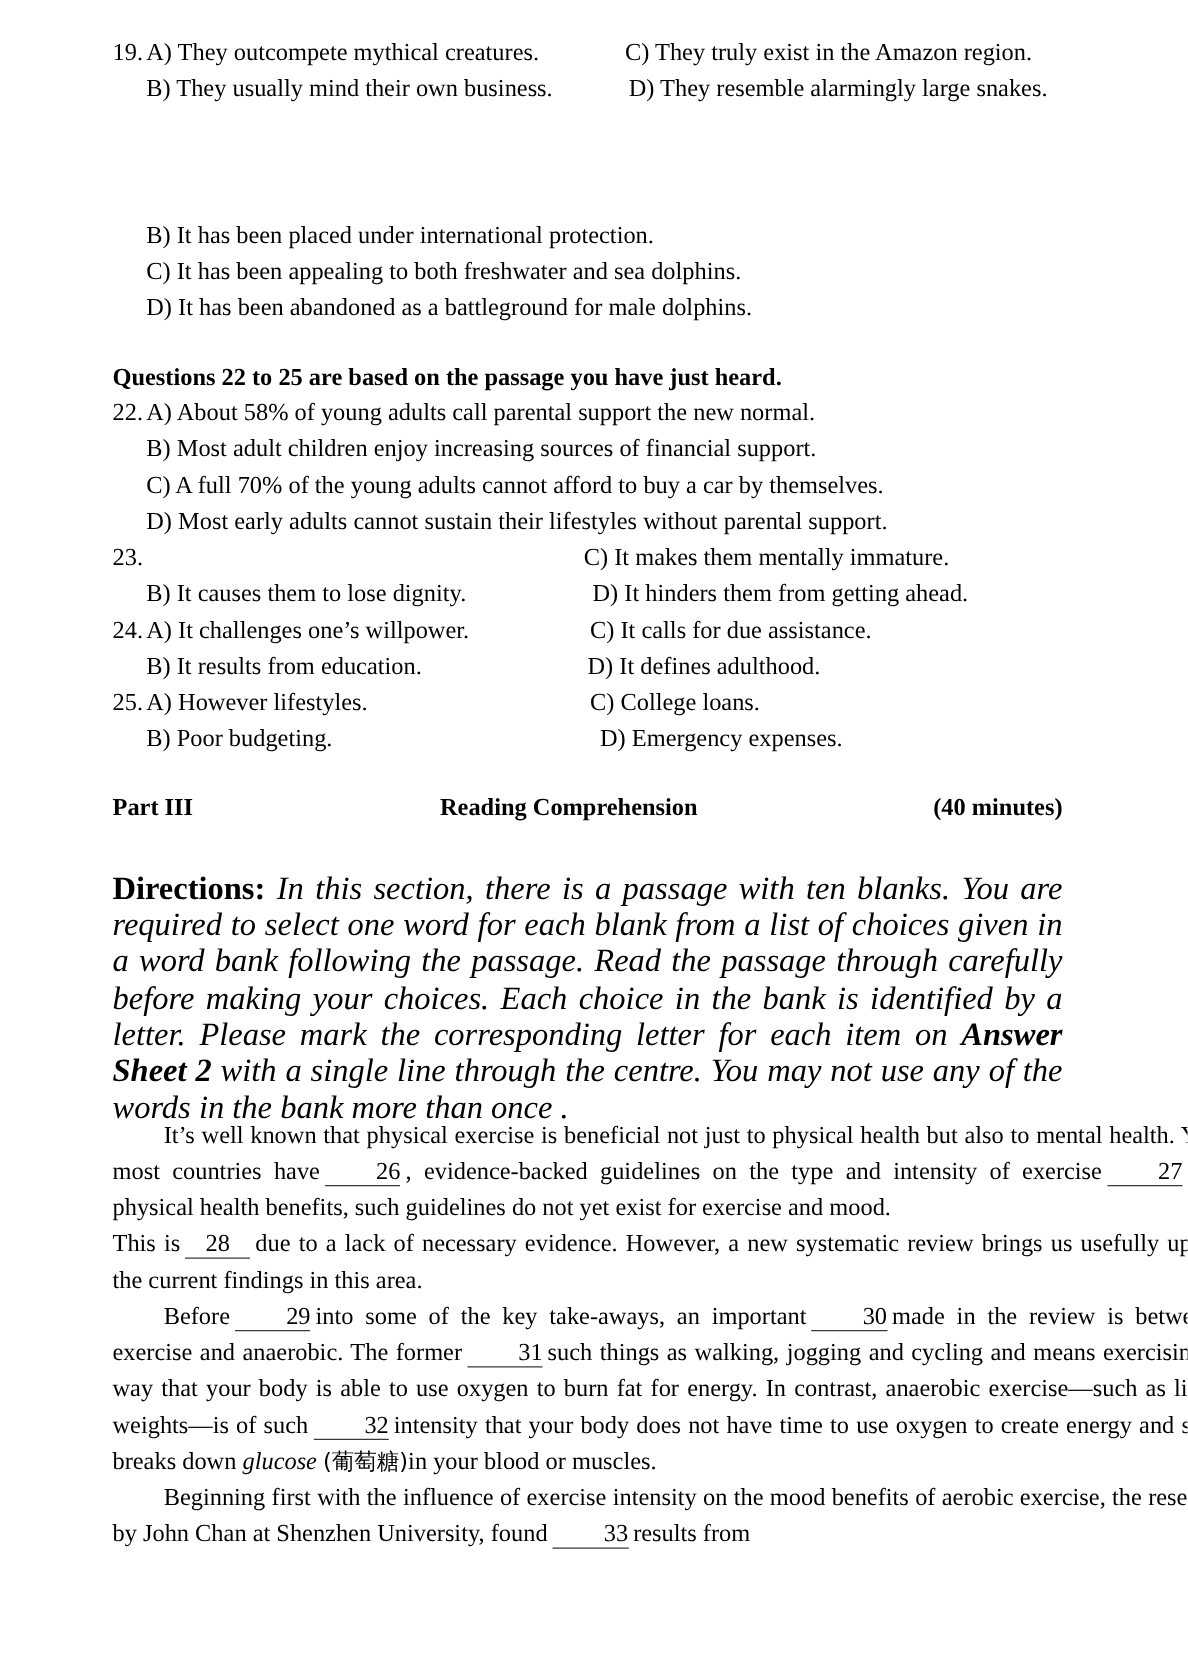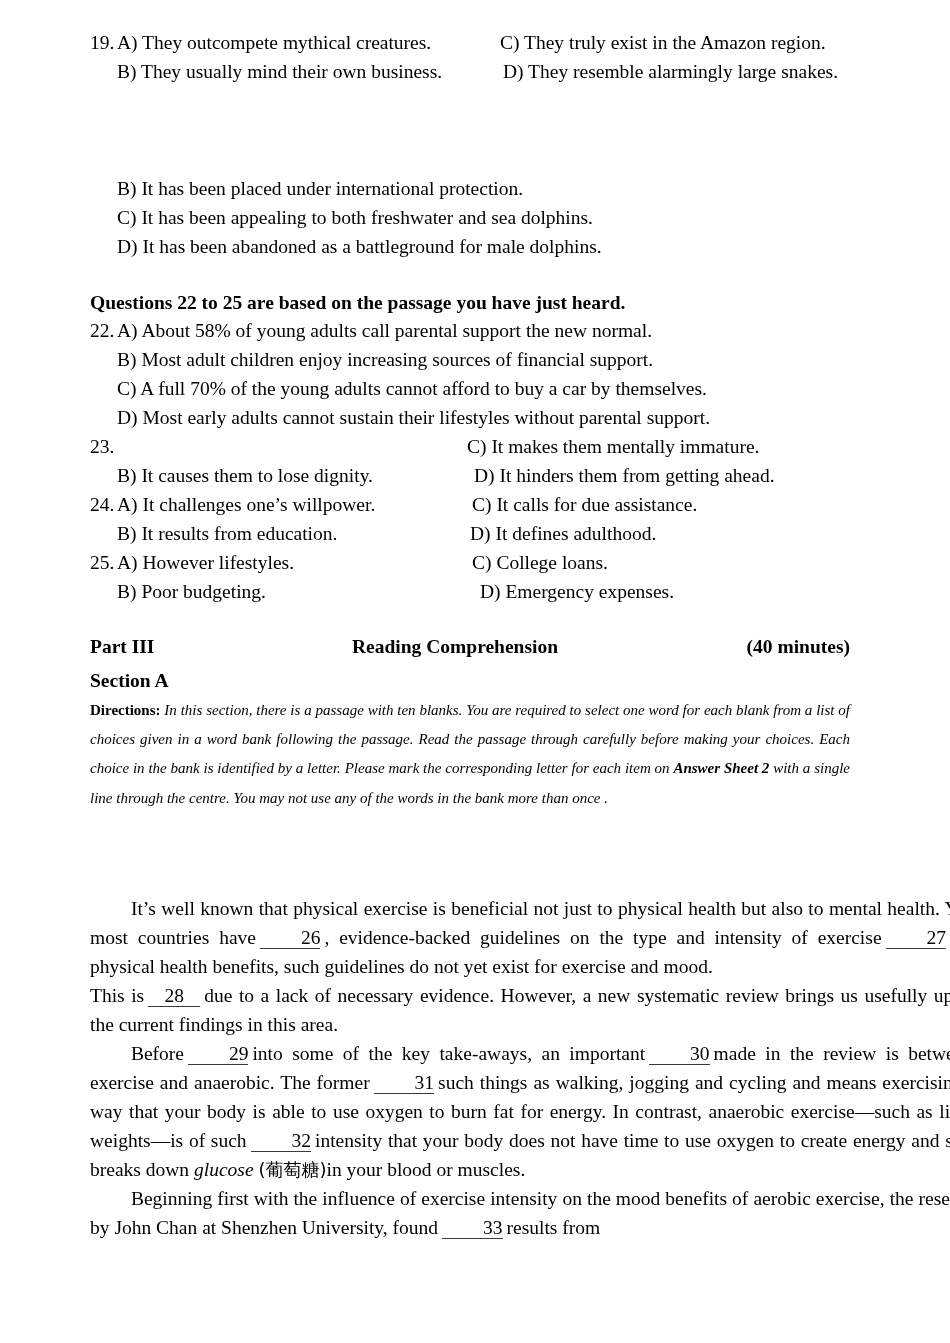--- a/index.html
+++ b/index.html
@@ -58,21 +58,21 @@
   .sec-head {
     margin-left: 90px;
     font-size: 19.5px;
     font-weight: bold;
     line-height: 30px;
   }
 
   
   .directions {
     margin: 0 100px 0 90px;
-    font-size: 15px;
+    font-size: 26px;
     line-height: 29.2px;
     text-align: justify;
     text-justify: inter-word;
     font-style: italic;
   }
   .directions .lead {
     font-style: normal;
     font-weight: bold;
   }
   .directions .ans-sheet {
@@ -185,23 +185,20 @@
       <span class="opt" style="left:480px;">D) Emergency expenses.</span>
     </div>
   </div>
 
   <div style="position:absolute; left:0; top:636px; width:950px;" class="part-head">
     <span class="ph-left">Part III</span>
     <span class="ph-center">Reading Comprehension</span>
     <span class="ph-right">(40 minutes)</span>
   </div>
 
-  <div style="position:absolute; left:0; top:666px; width:950px;">
-    <div class="sec-head">Section A</div>
-  </div>
 
   <div style="position:absolute; left:0; top:696px; width:950px;">
     <p class="directions"><span class="lead">Directions:</span><span> In this section, there is a passage with ten blanks. You are required to select one word for each blank from a list of choices given in a word bank following the passage. Read the passage through carefully before making your choices. Each choice in the bank is identified by a letter. Please mark the corresponding letter for each item on </span><span class="ans-sheet">Answer Sheet 2</span><span> with a single line through the centre. You may not use any of the words in the bank more than once .</span></p>
   </div>
 
   <div style="position:absolute; left:0; top:894px; width:950px;" class="passage">
 
     <p class="indent"><span>It’s well known that physical exercise is beneficial not just to physical health but also to mental health. Yet whereas most countries have</span><span class="blank">26</span><span>, evidence-backed guidelines on the type and intensity of exercise</span><span class="blank">27</span><span>for various physical health benefits, such guidelines do not yet exist for exercise and mood.</span></p>
 
     <p><span>This is</span><span class="blank">28</span><span>due to a lack of necessary evidence. However, a new systematic review brings us usefully up-to-date on the current findings in this area.</span></p>

